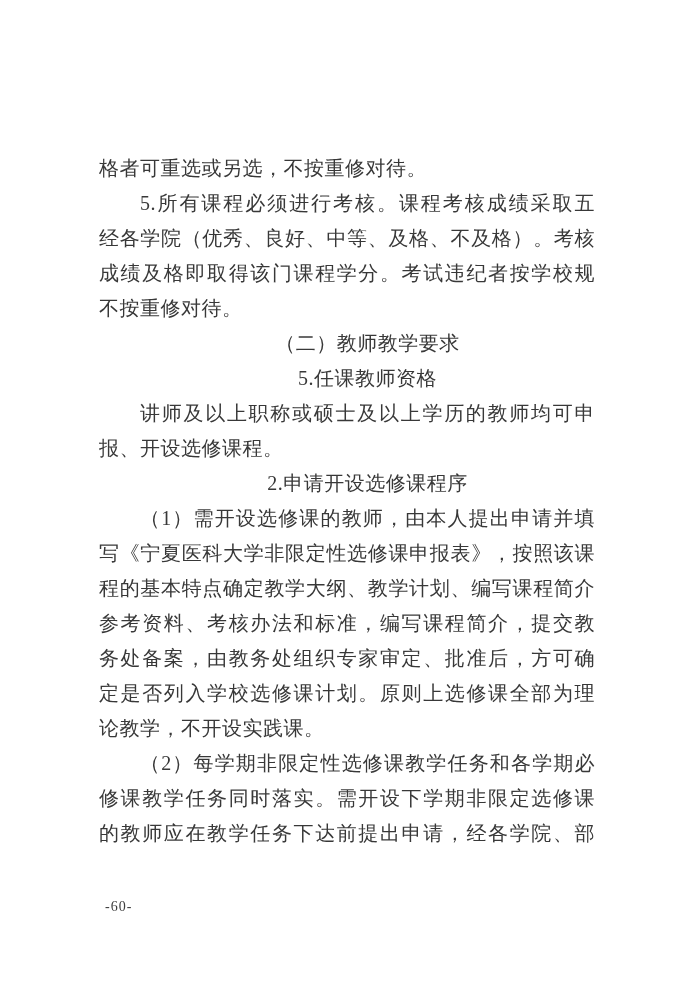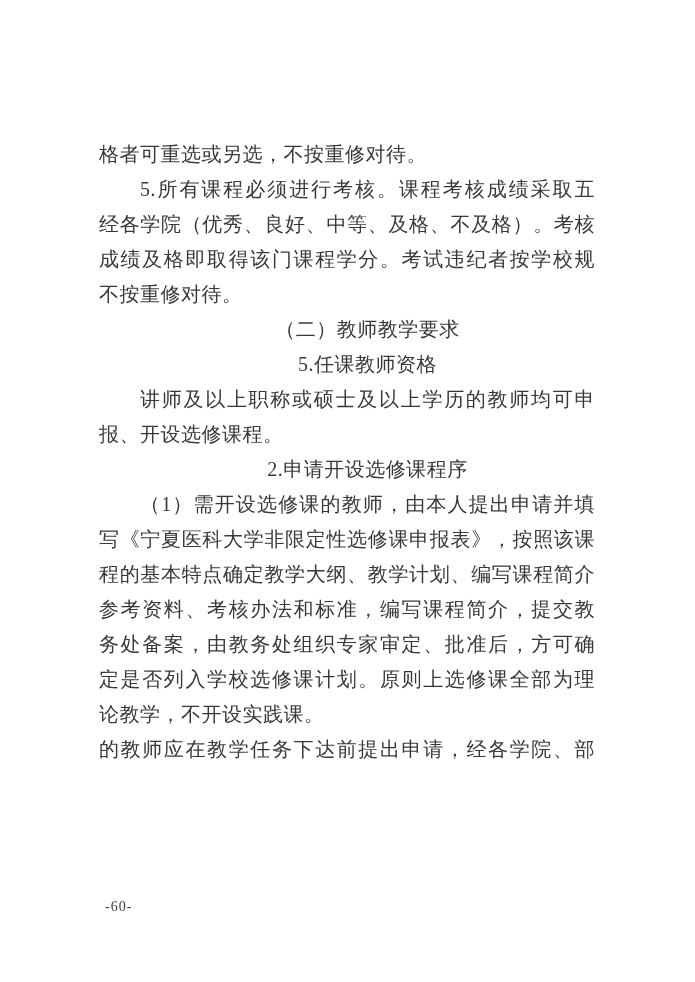--- a/index.html
+++ b/index.html
@@ -9,21 +9,21 @@
     width: 695px;
     height: 982px;
     margin: 0 auto;
     background: #ffffff;
     font-family: "Liberation Serif", "DejaVu Serif", serif;
     overflow: hidden;
   }
   .textblock {
     position: absolute;
     left: 99px;
-    top: 137px;
+    top: 151px;
     width: 496px;
   }
   .line {
     height: 35px;
     line-height: 35px;
     font-size: 20px;
     color: #383838;
     letter-spacing: 0.5px;
     white-space: nowrap;
   }
@@ -62,16 +62,18 @@
     <div class="line indent fill">讲师及以上职称或硕士及以上学历的教师均可申</div>
     <div class="line">报、开设选修课程。</div>
     <div class="line indent">2.申请开设选修课程序</div>
     <div class="line indent fill">（1）需开设选修课的教师，由本人提出申请并填</div>
     <div class="line fill">写《宁夏医科大学非限定性选修课申报表》，按照该课</div>
     <div class="line fill">程的基本特点确定教学大纲、教学计划、编写课程简介</div>
     <div class="line fill">参考资料、考核办法和标准，编写课程简介，提交教</div>
     <div class="line fill">务处备案，由教务处组织专家审定、批准后，方可确</div>
     <div class="line fill">定是否列入学校选修课计划。原则上选修课全部为理</div>
     <div class="line">论教学，不开设实践课。</div>
+    <div class="line indent fill">（2）每学期非限定性选修课教学任务和各学期必</div>
+    <div class="line fill">修课教学任务同时落实。需开设下学期非限定选修课</div>
     <div class="line fill">的教师应在教学任务下达前提出申请，经各学院、部</div>
   </div>
   <div class="page-number">-60-</div>
 </div>
 
 </body></html>

